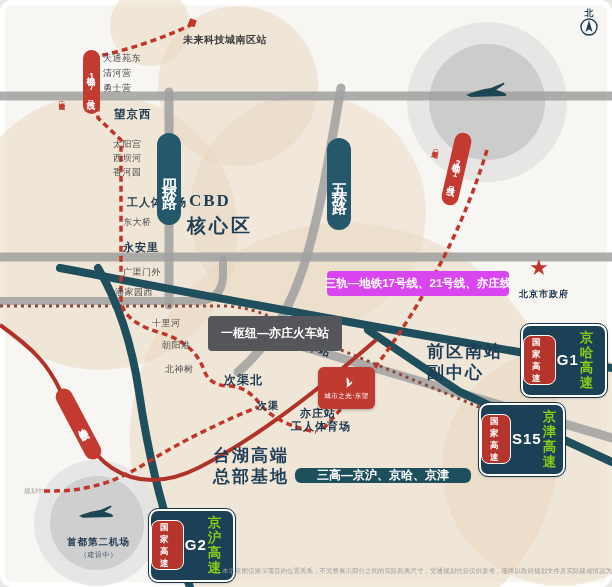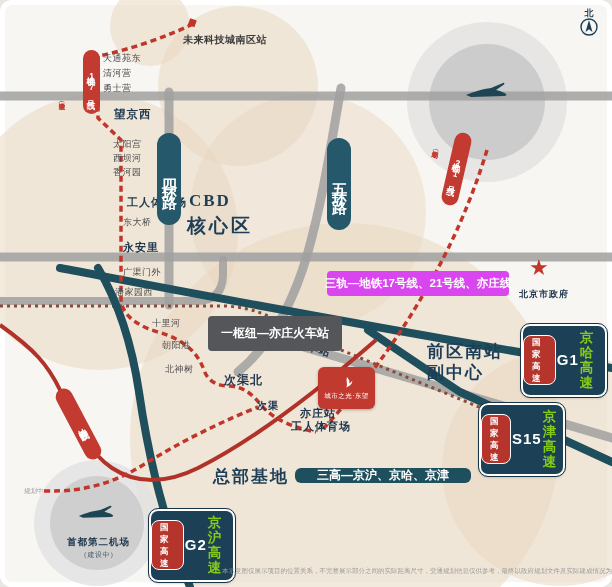--- a/index.html
+++ b/index.html
@@ -141,20 +141,21 @@
 
   <div class="vbadge" style="left:70px;top:385px;width:17px;height:78px;transform:rotate(-28deg)">地铁亦庄线</div>
   <div class="small-note" style="left:24px;top:487px">规划中</div>
 
   <div class="ringbadge" style="left:157px;top:133px">四环路</div>
   <div class="ringbadge" style="left:327px;top:138px">五环路</div>
   <div class="area" style="left:189px;top:191px;font-size:17px;letter-spacing:2px">CBD</div>
   <div class="area" style="left:187px;top:213px;font-size:19px;letter-spacing:3px">核心区</div>
   <div class="area" style="left:427px;top:340px;font-size:17px;letter-spacing:2px">前区南站</div>
   <div class="area" style="left:427px;top:361px;font-size:17px;letter-spacing:2px">副中心</div>
+  <div class="area" style="left:213px;top:444px;font-size:17px;letter-spacing:2px">台湖高端</div>
   <div class="area" style="left:213px;top:465px;font-size:17px;letter-spacing:2px">总部基地</div>
 
   <div class="abs" style="left:529px;top:257px;color:#c0362b;font-size:22px;line-height:22px">★</div>
   <div class="stb" style="left:519px;top:288px;font-size:9px">北京市政府</div>
 
   <div class="stb" style="left:67px;top:536px;font-size:9.5px">首都第二机场</div>
   <div class="st" style="left:80px;top:550px;font-size:7px;color:#3f5166">（建设中）</div>
 
   <div class="callout" style="left:327px;top:271px;width:182px;height:25px;background:#d946ef;font-size:11.5px">三轨—地铁17号线、21号线、亦庄线</div>
   <div class="callout" style="left:208px;top:316px;width:134px;height:35px;background:#55565a;font-size:12px">一枢纽—亦庄火车站</div>

